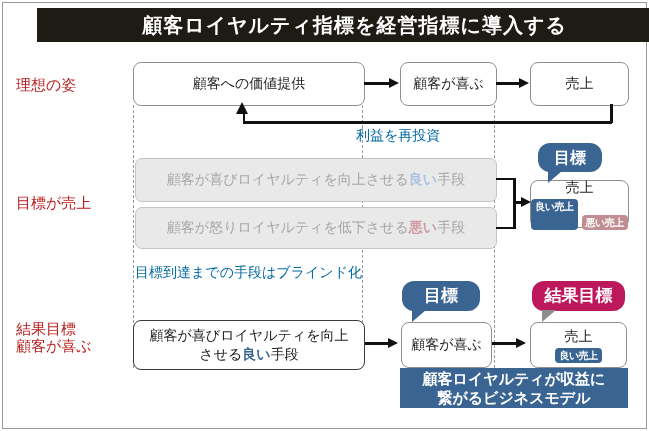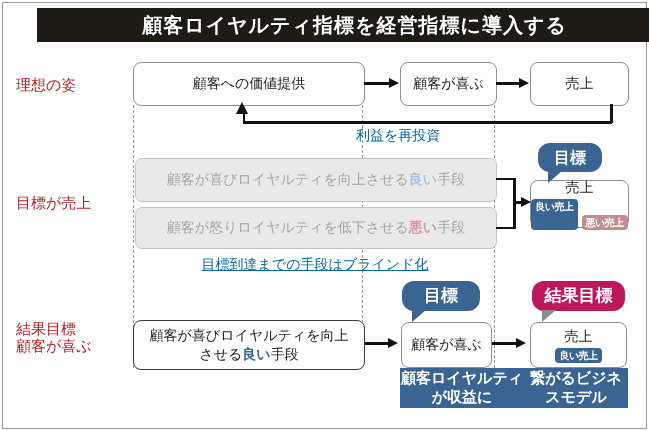--- a/index.html
+++ b/index.html
@@ -44,21 +44,21 @@
     line-height:13px;padding:1px 4px;letter-spacing:-0.5px;white-space:nowrap;}
   .badge.blue{background:#3a6593;}
   .badge.rose{background:#c08e92;margin-top:16px;}
   .salesbox-inner{display:flex;flex-direction:column;align-items:center;justify-content:center;gap:2px;}
   .badge-row{display:flex;gap:4px;}
   
   .caption{position:absolute;font-size:14px;color:#0369a1;z-index:2;}
   
   .banner{position:absolute;left:400px;top:368px;width:228px;height:40px;background:#3a6593;z-index:4;
     color:#fff;font-weight:bold;font-size:15px;text-align:center;line-height:19px;
-    display:flex;flex-direction:row;justify-content:center;}
+    display:flex;flex-direction:column;justify-content:center;}
 </style>
 </head>
 <body>
 
 <div id="canvas">
   <div id="frame"></div>
 
   <div class="titlebar">顧客ロイヤルティ指標を経営指標に導入する</div>
 
   <div class="vdash" style="left:133px;"></div>
@@ -116,21 +116,21 @@
   <div class="wbox" style="left:530px;top:180px;width:97px;height:46px;">
     <div class="salesbox-inner">
       <span>売上</span>
       <div class="badge-row">
         <span class="badge blue">良い売上</span>
         <span class="badge rose">悪い売上</span>
       </div>
     </div>
   </div>
 
-  <div class="caption" style="left:135px;top:256px;width:360px;text-align:center;text-decoration:underline;">目標到達までの手段はブラインド化</div>
+  <div class="caption" style="left:135px;top:264px;width:360px;text-align:left;">目標到達までの手段はブラインド化</div>
 
   <div class="rowlabel" style="left:16px;top:320px;">
     <div>結果目標</div>
     <div>顧客が喜ぶ</div>
   </div>
 
   <div class="wbox dark" style="left:133px;top:320px;width:230px;height:48px;">
     <span style="display:block;width:200px;text-align:center;line-height:19px;">
       <span>顧客が喜びロイヤルティを向上させる</span><span class="hl-good">良い</span><span>手段</span>
     </span>

